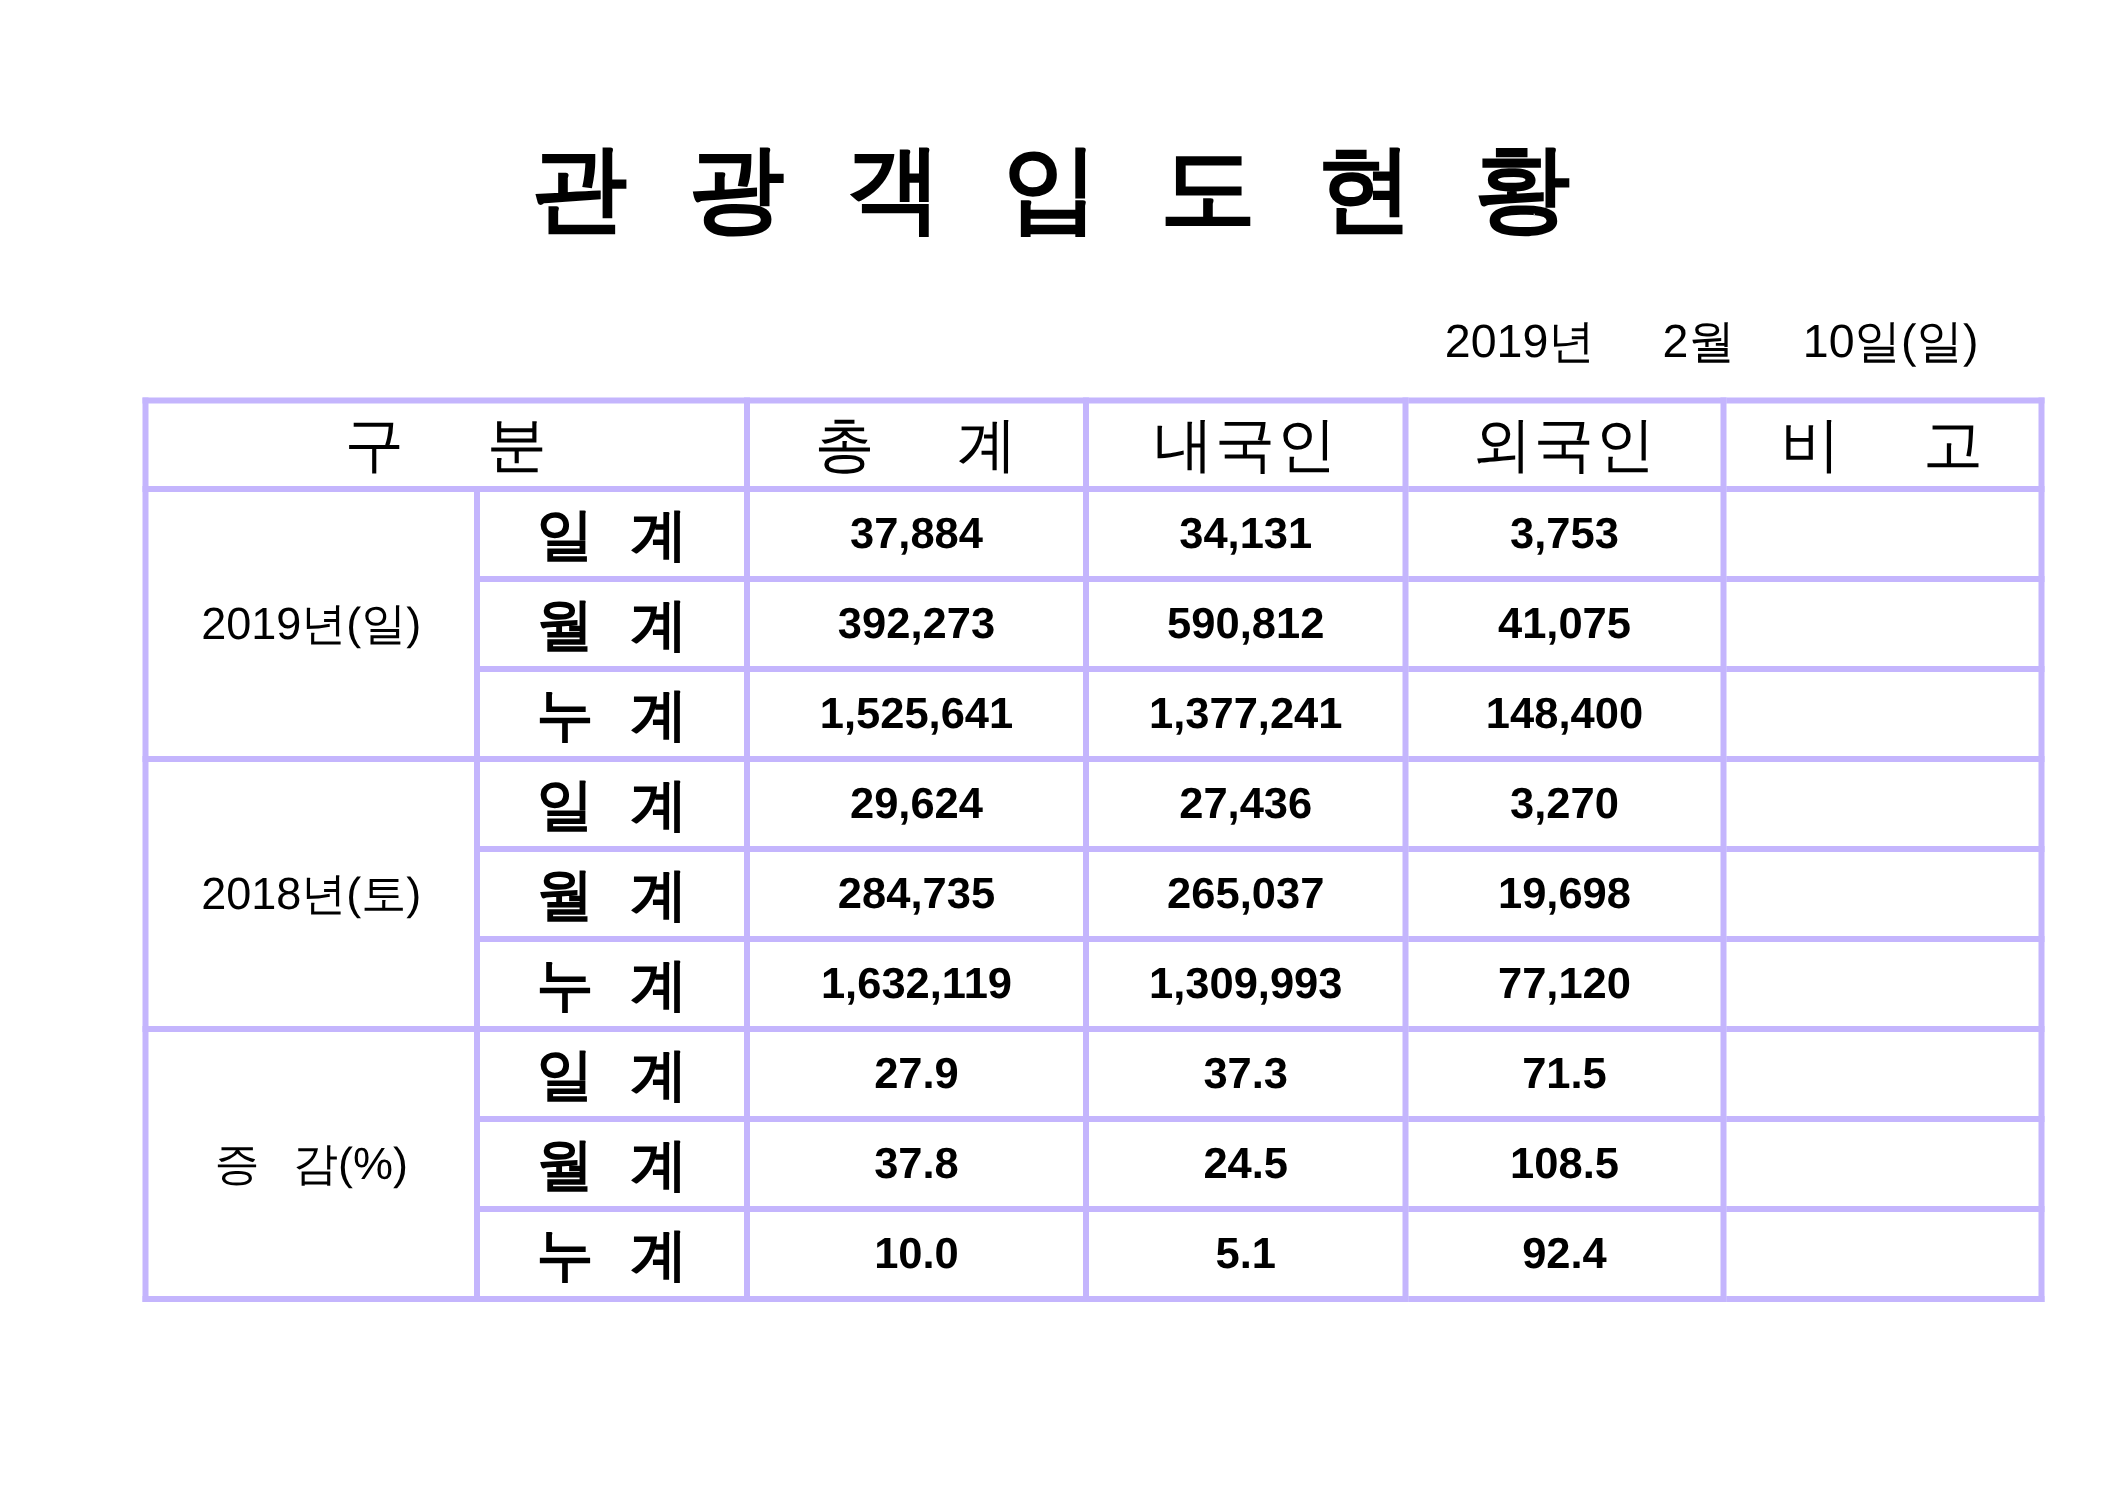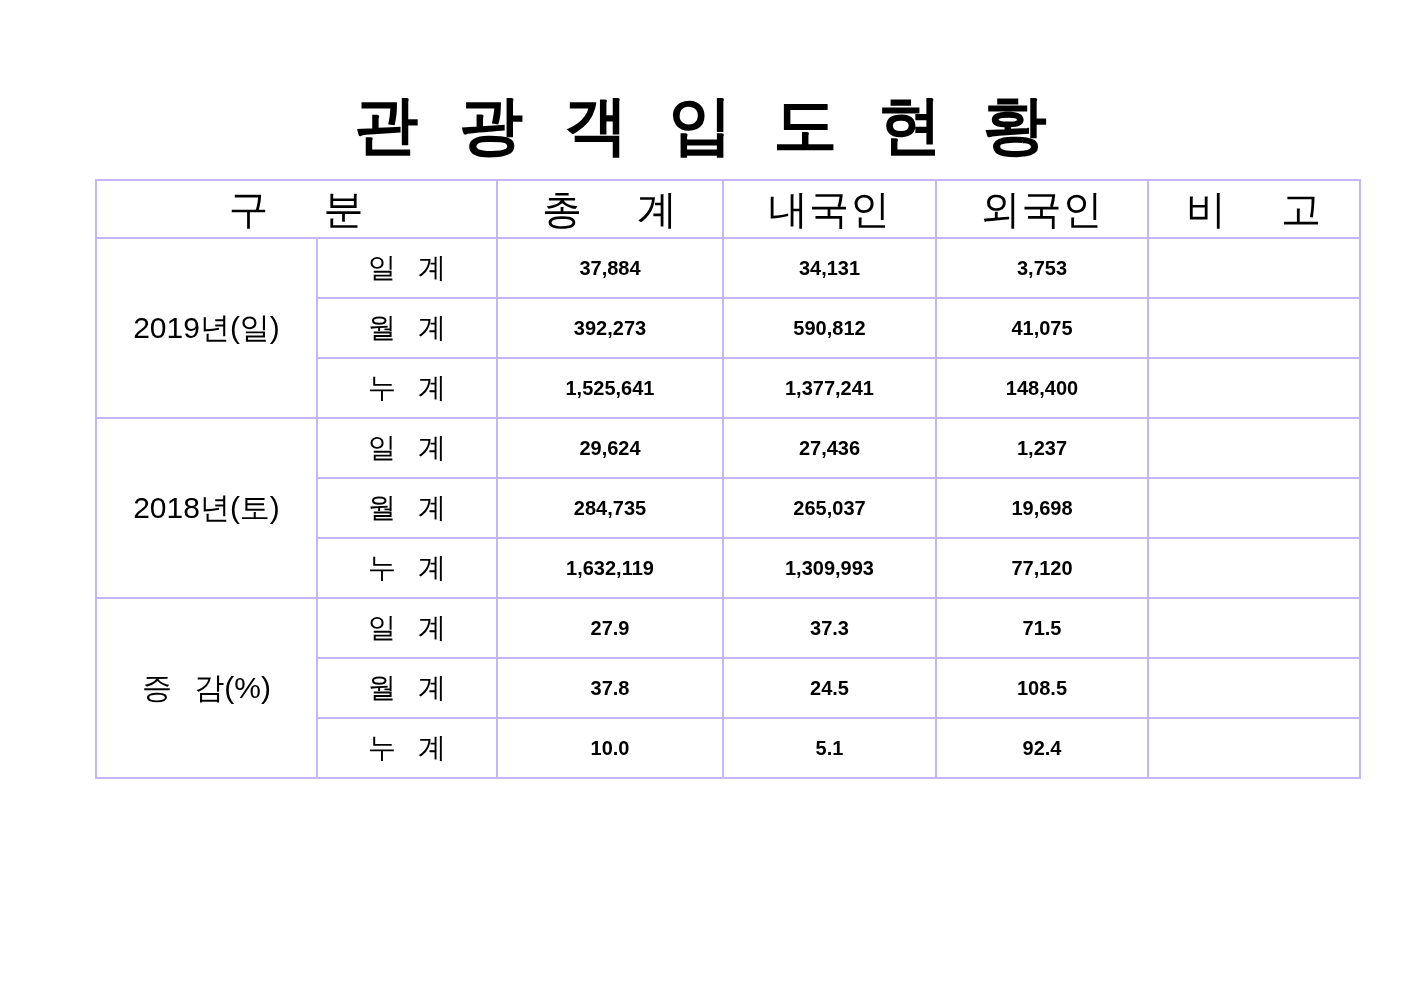--- a/index.html
+++ b/index.html
@@ -42,56 +42,58 @@
     white-space: pre;
   }
   table.report {
     border-collapse: collapse;
     table-layout: fixed;
     width: 1264px;
     margin: 17px 0 0 95px;
   }
   table.report th,
   table.report td {
-    border: 2px solid #c4b5fd;
+    border: 4px solid #c4b5fd;
     text-align: center;
     vertical-align: middle;
     padding: 0;
     overflow: hidden;
     white-space: pre;
   }
   table.report thead tr { height: 58px; }
   table.report tbody tr { height: 60px; }
   th.hdr {
     font-weight: normal;
     font-size: 40px;
     letter-spacing: 1px;
     word-spacing: 42px;
   }
   td.group {
     font-size: 30px;
     word-spacing: 14px;
   }
   td.rlabel {
-    font-size: 28px;
+    font-size: 38px;
     word-spacing: 14px;
+    font-weight: bold;
   }
   td.num {
-    font-size: 20px;
+    font-size: 29px;
     font-weight: bold;
   }
   td.note { }
 </style>
 </head>
 <body>
 
 <div class="page">
 
   <div class="title">관 광 객 입 도 현 황</div>
 
+  <div class="date-line">2019년  2월  10일(일)</div>
 
   <table class="report">
     <colgroup>
       <col style="width:221px">
       <col style="width:180px">
       <col style="width:226px">
       <col style="width:213px">
       <col style="width:212px">
       <col style="width:212px">
     </colgroup>
@@ -127,21 +129,21 @@
         <td class="num">1,377,241</td>
         <td class="num">148,400</td>
         <td class="note"></td>
       </tr>
 
       <tr>
         <td class="group" rowspan="3">2018년(토)</td>
         <td class="rlabel">일 계</td>
         <td class="num">29,624</td>
         <td class="num">27,436</td>
-        <td class="num">1,237</td>
+        <td class="num">3,270</td>
         <td class="note"></td>
       </tr>
       <tr>
         <td class="rlabel">월 계</td>
         <td class="num">284,735</td>
         <td class="num">265,037</td>
         <td class="num">19,698</td>
         <td class="note"></td>
       </tr>
       <tr>

